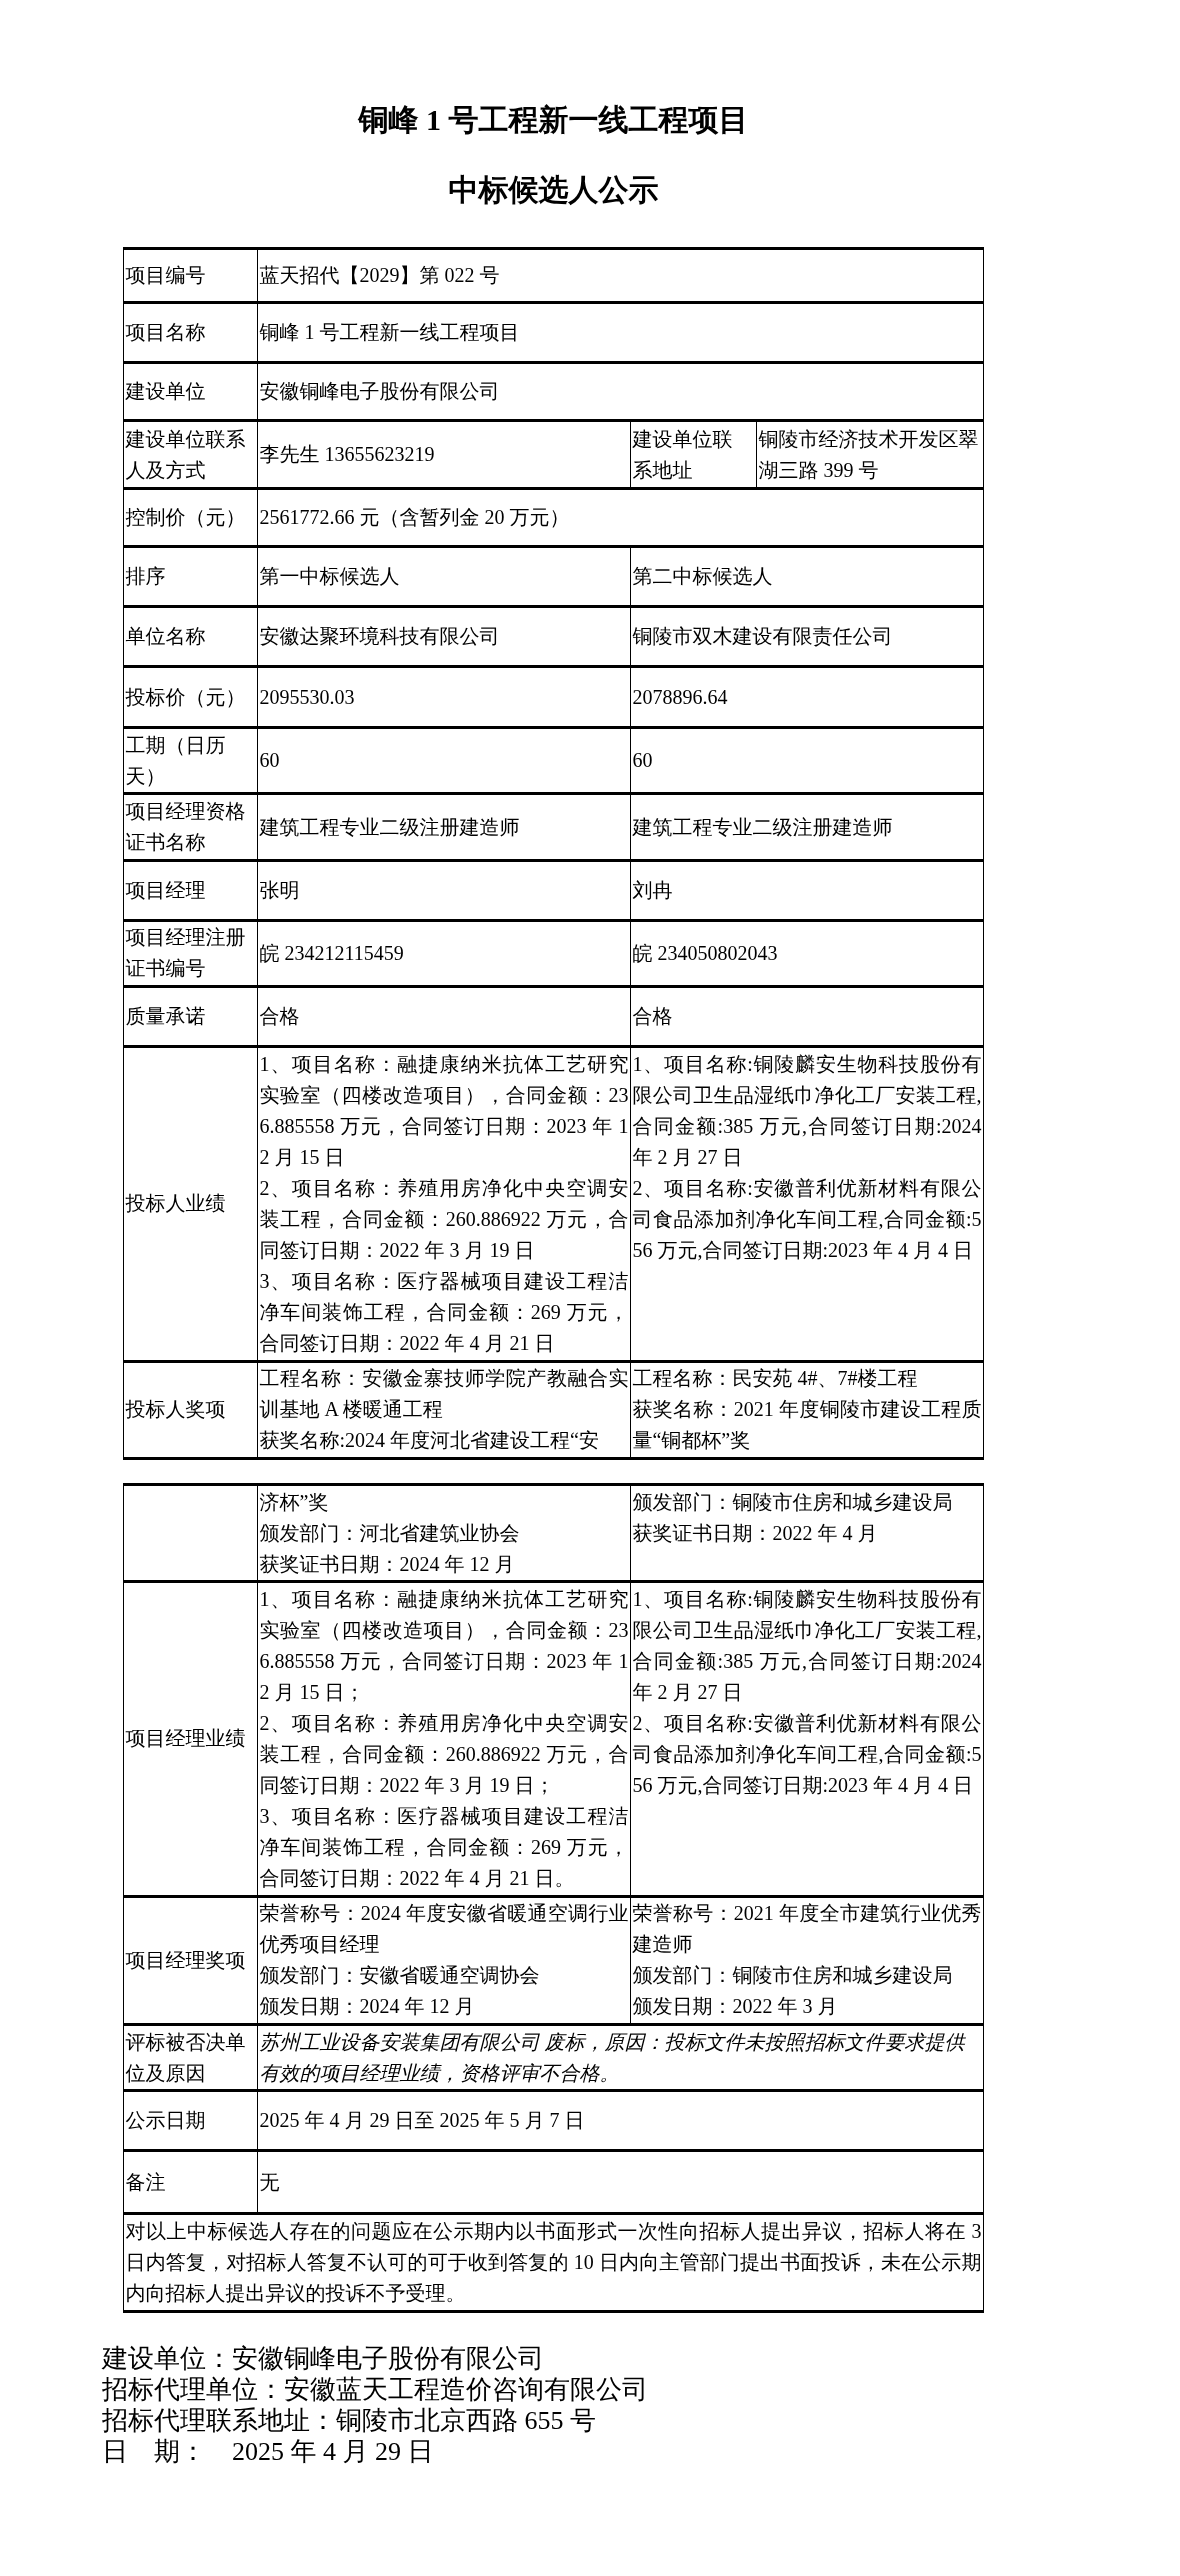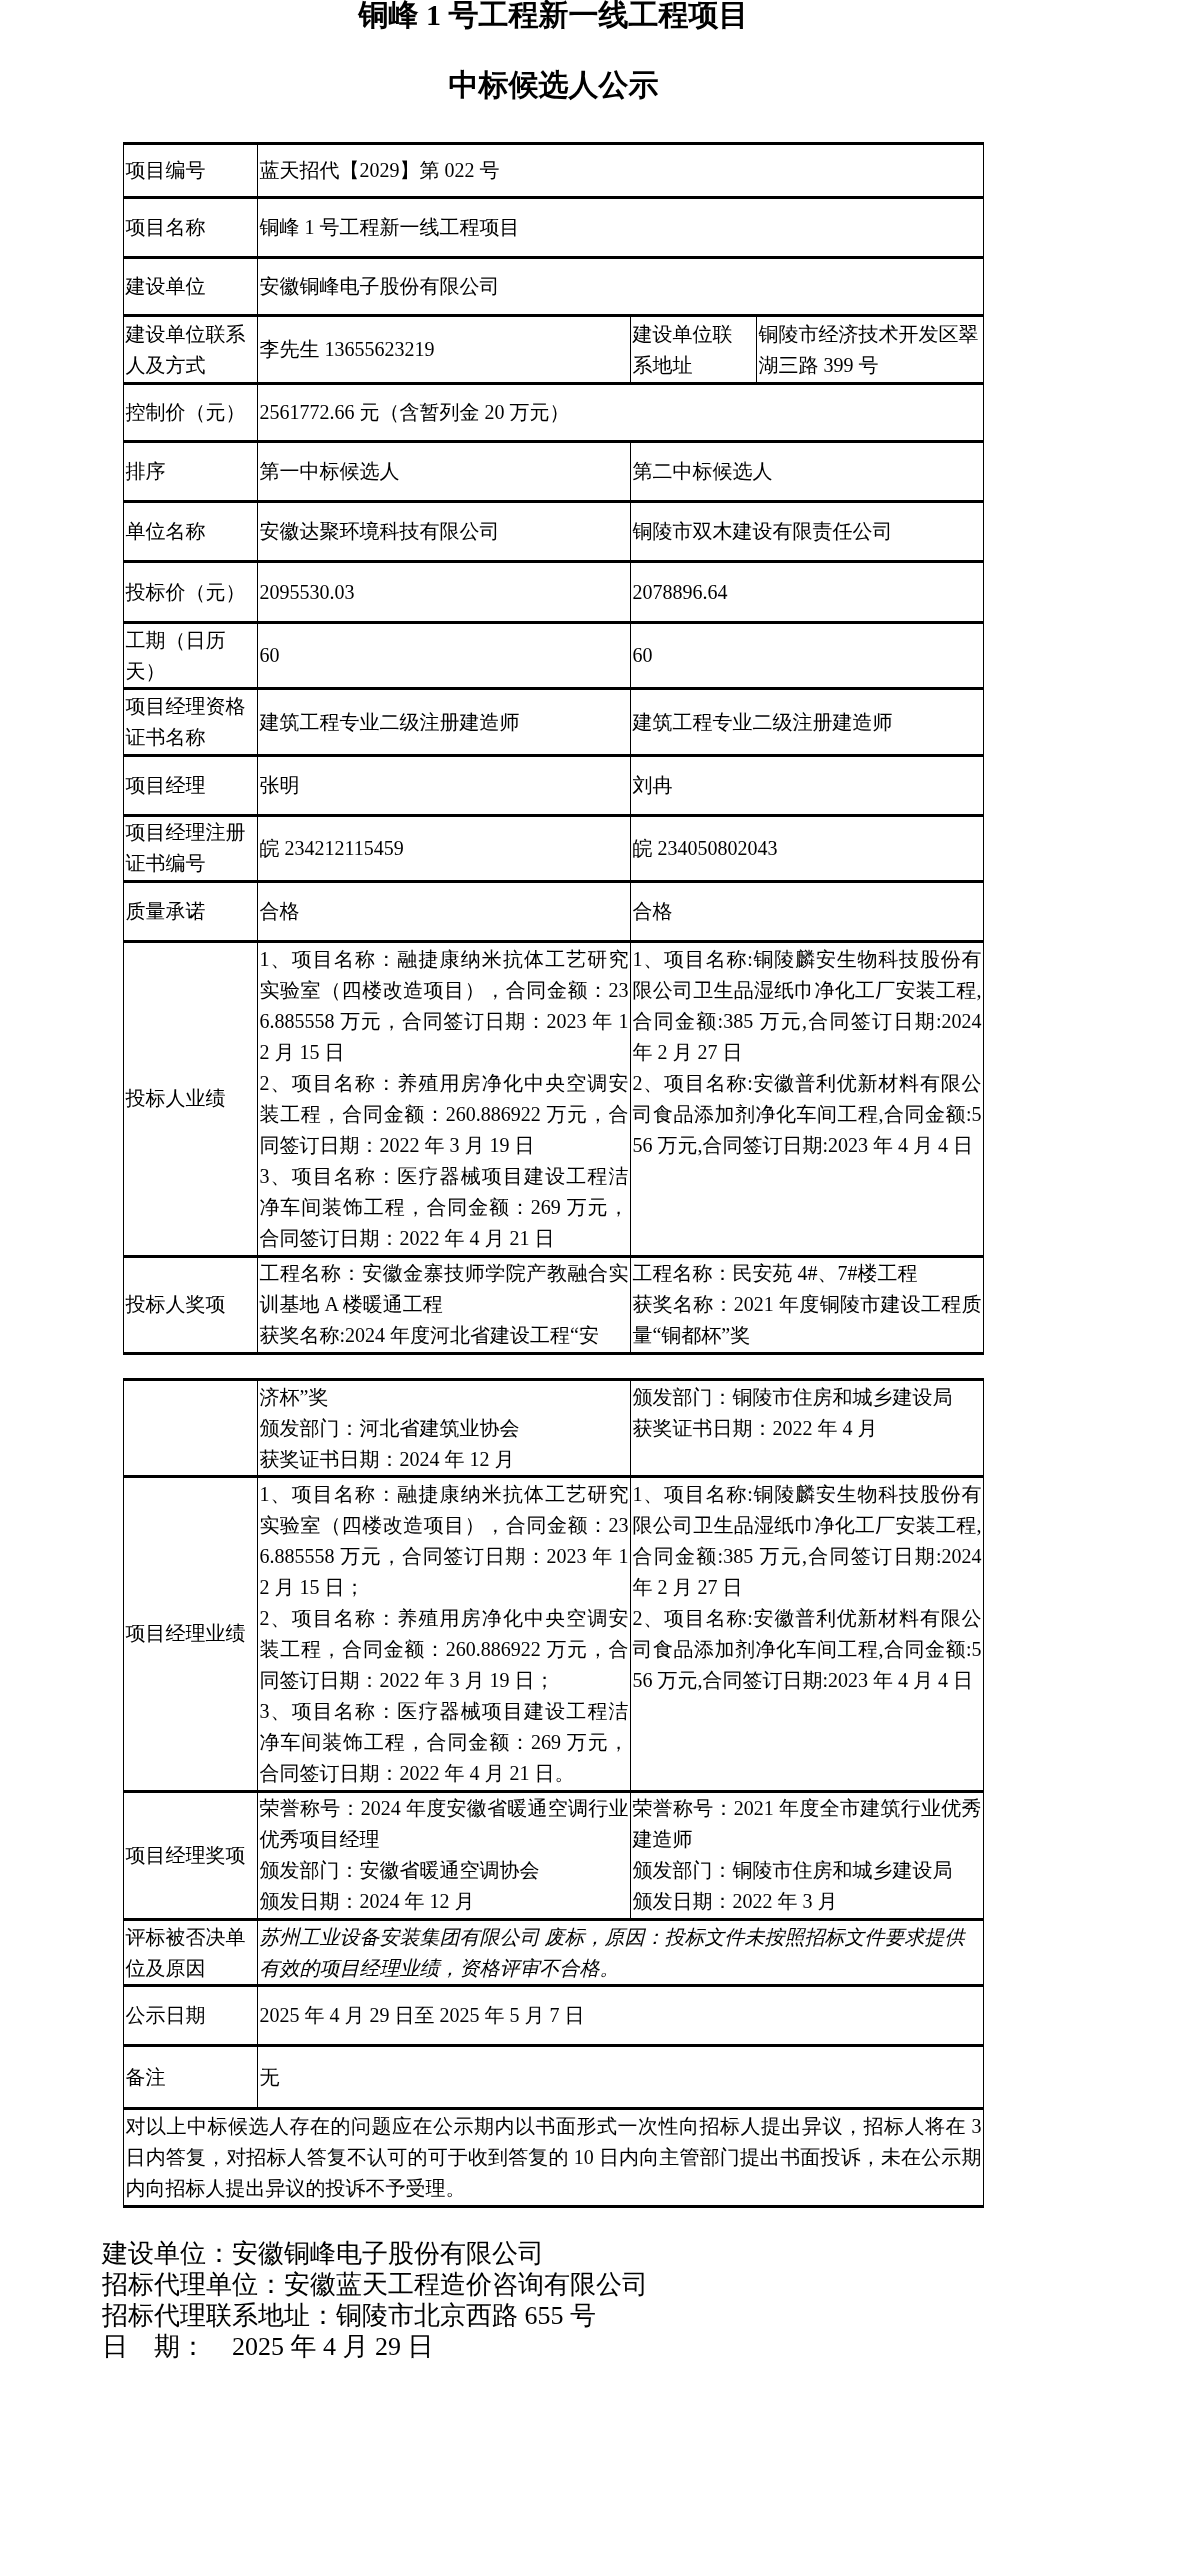--- a/index.html
+++ b/index.html
@@ -7,20 +7,21 @@
     width:1181px;
     min-height:2576px;
     background:#ffffff;
     color:#000;
     font-family:"Liberation Serif","DejaVu Serif",serif;
     font-size:20px;
   }
   .page{
     width:1107px;
     min-height:2576px;
+    padding-top:105px;
     box-sizing:border-box;
   }
   .doc-title{
     width:860px;
     margin:0 auto;
     text-align:center;
     font-weight:bold;
     font-size:30px;
     line-height:30px;
     white-space:pre-line;

